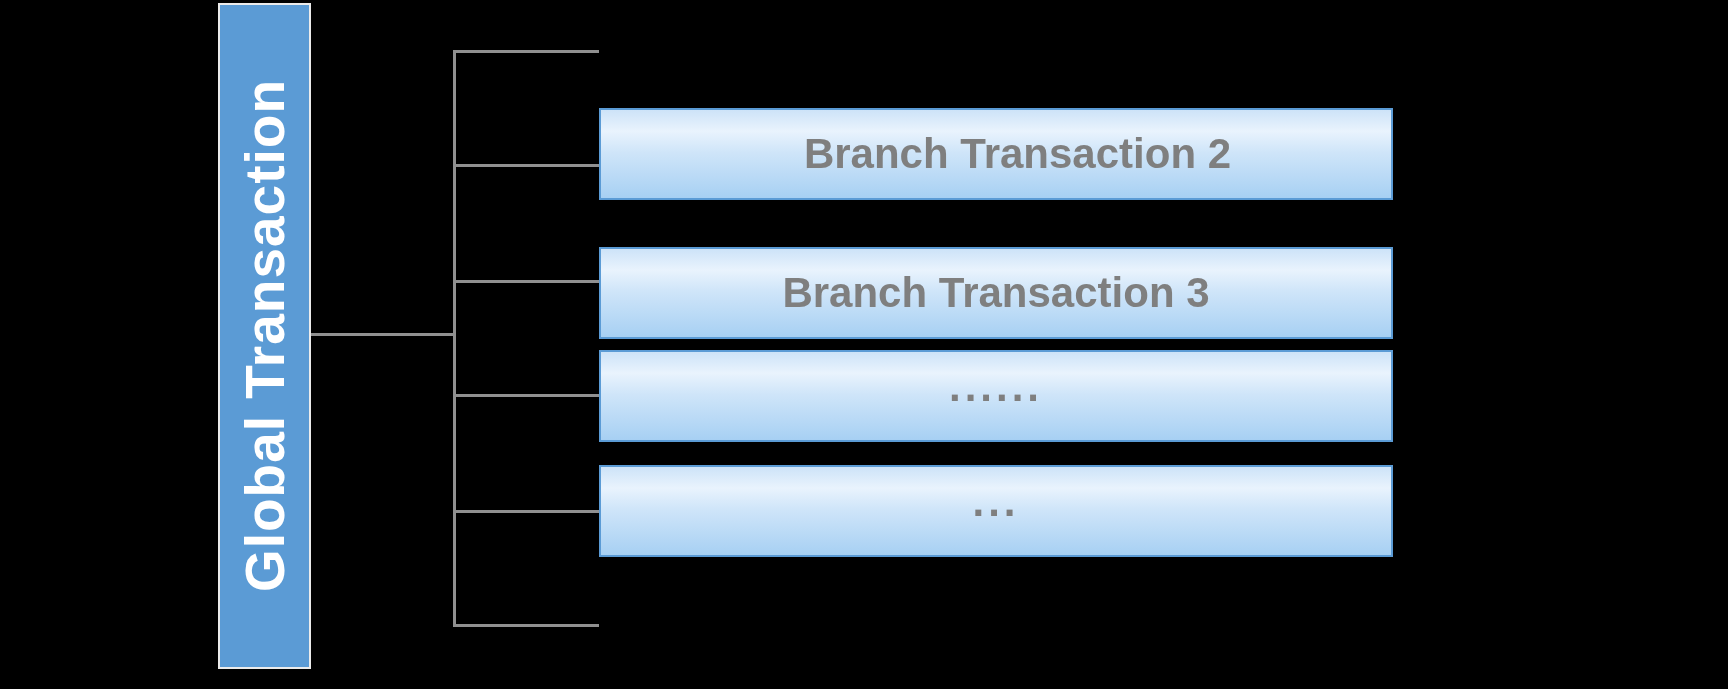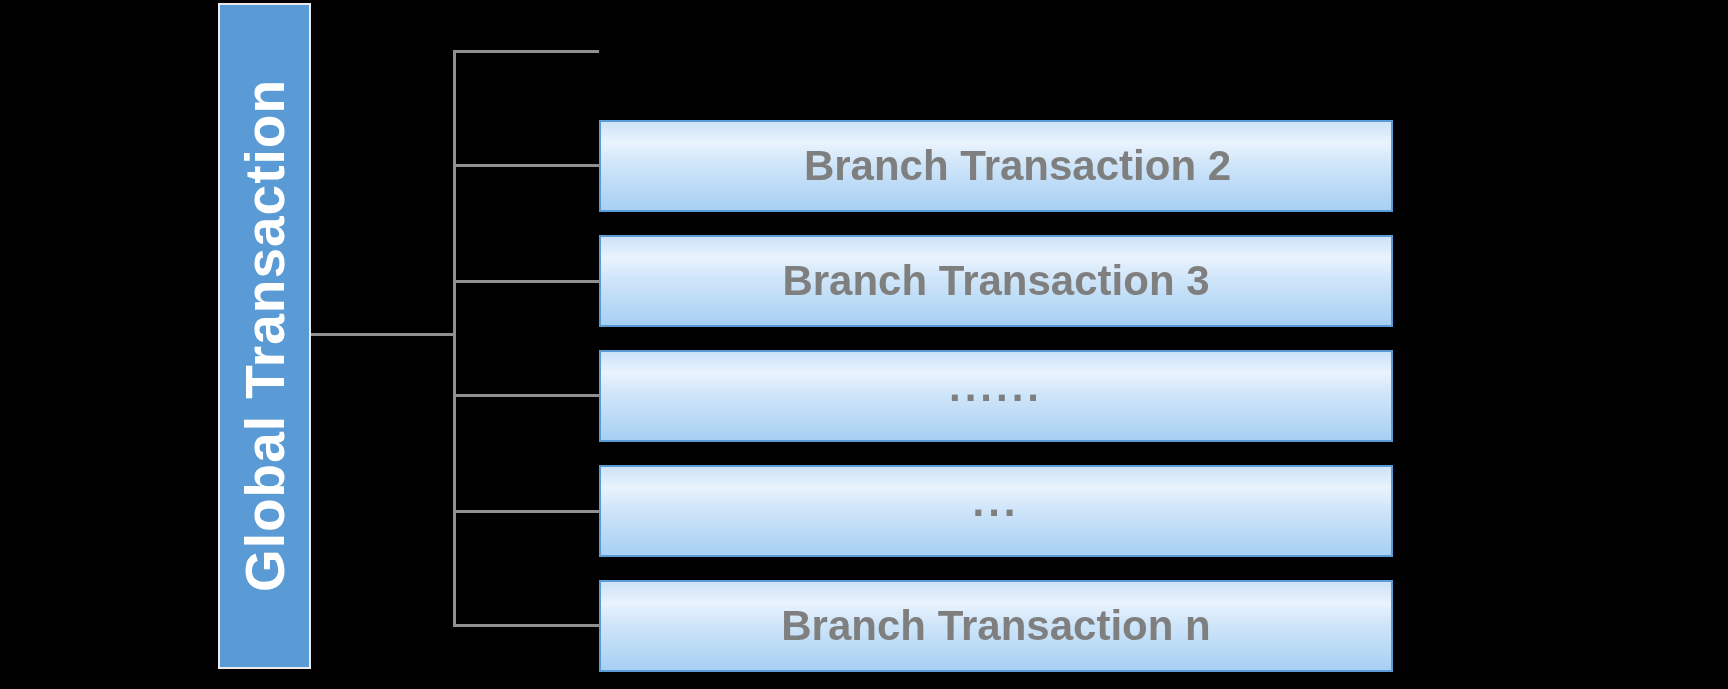--- a/index.html
+++ b/index.html
@@ -77,22 +77,22 @@
   .line-trunk    { left: 311px; top: 333px; width: 142px; height: 3px; }
   .line-spine    { left: 453px; top: 50px;  width: 3px;   height: 577px; }
   .line-b1       { left: 453px; top: 50px;  width: 146px; height: 3px; }
   .line-b2       { left: 453px; top: 164px; width: 146px; height: 3px; }
   .line-b3       { left: 453px; top: 280px; width: 146px; height: 3px; }
   .line-b4       { left: 453px; top: 394px; width: 146px; height: 3px; }
   .line-b5       { left: 453px; top: 510px; width: 146px; height: 3px; }
   .line-b6       { left: 453px; top: 624px; width: 146px; height: 3px; }
 
   .box-1 { top: 5px; }
-  .box-2 { top: 120px; padding-left: 43px; }
-  .box-3 { top: 235px; }
+  .box-2 { top: 108px; padding-left: 43px; }
+  .box-3 { top: 247px; }
   .box-4 { top: 350px; }
   .box-5 { top: 465px; }
   .box-6 { top: 580px; }
 </style>
 </head>
 <body>
 
 <div class="canvas">
 
   <div class="global-box">
@@ -118,17 +118,14 @@
   </div>
 
   <div class="branch-box box-4 dots">
     <span class="branch-label">......</span>
   </div>
 
   <div class="branch-box box-5 dots">
     <span class="branch-label">...</span>
   </div>
 
-  <div class="branch-box box-6">
-    <span class="branch-label">Branch Transaction n</span>
-  </div>
 
 </div>
 
 </body></html>

